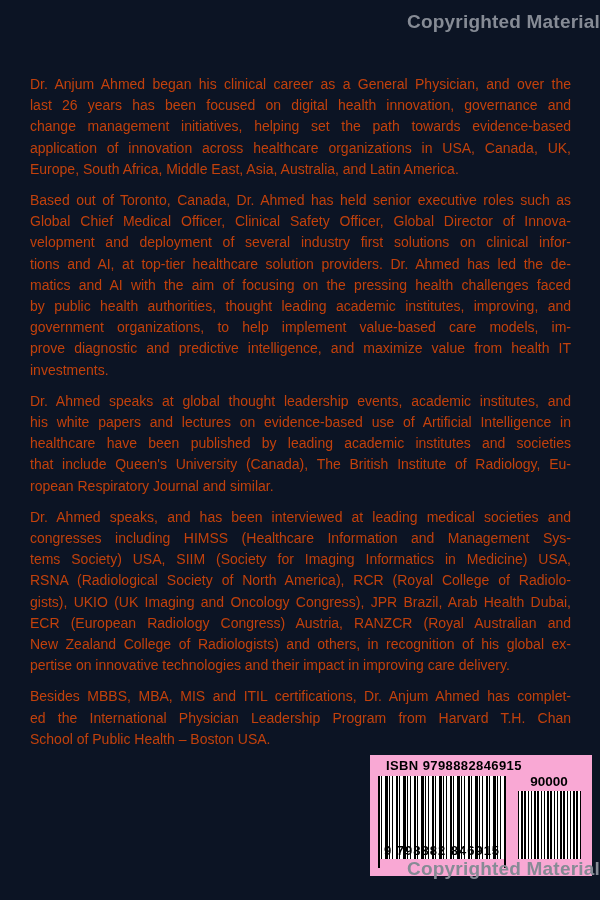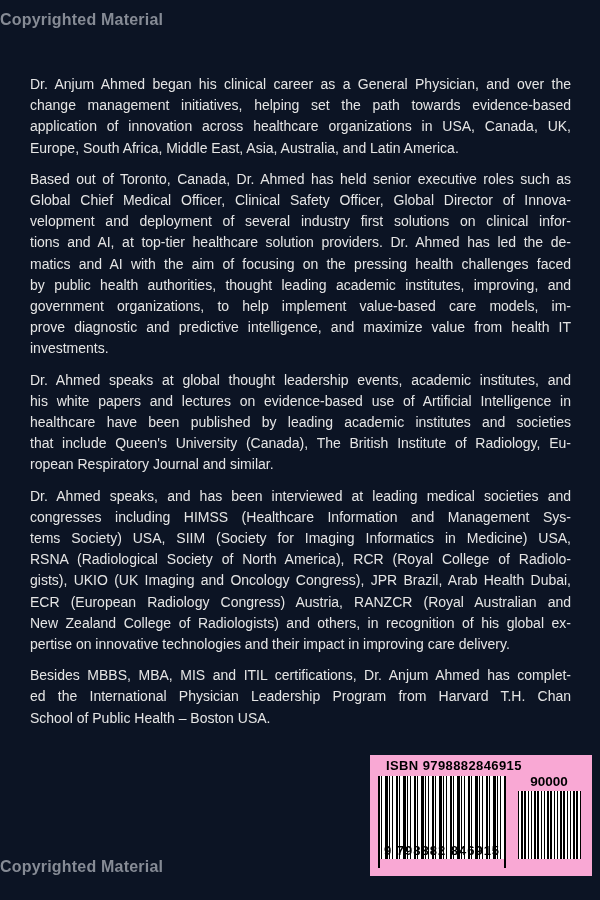--- a/index.html
+++ b/index.html
@@ -4,29 +4,29 @@
 <style>
   html,body{margin:0;padding:0}
   body{
     width:600px;height:900px;
     background:#0c1424;
     font-family:"Liberation Sans",sans-serif;
     position:relative;overflow:hidden;
   }
   .copyright{
     position:absolute;left:0;width:600px;
-    text-align:left;
-    color:#868b95;font-size:16px;font-weight:600;
+    text-align:right;
+    color:#868b95;font-size:19px;font-weight:600;
     letter-spacing:.2px;
   }
   .copyright.top{top:11px}
   .copyright.bottom{top:858px}
   .bio{
     position:absolute;left:30px;top:74px;width:541px;
-    color:#e5e5e5;font-size:14px;line-height:21.2px;
+    color:#c2410c;font-size:14px;line-height:21.2px;
   }
   .paragraph{margin:0 0 10px 0}
   .line{
     text-align:justify;text-align-last:justify;
     white-space:nowrap;overflow:hidden;
   }
   .line.last{text-align:right;text-align-last:left}
   .barcode-box{
     position:absolute;left:370px;top:755px;width:222px;height:121px;
     background:#f9a8d4;
@@ -64,20 +64,21 @@
   }
 </style>
 </head>
 <body>
 
 <div class="copyright top">Copyrighted Material</div>
 
 <div class="bio" id="bio">
     <div class="paragraph">
       <div class="line">Dr. Anjum Ahmed began his clinical career as a General Physician, and over the</div>
+      <div class="line">last 26 years has been focused on digital health innovation, governance and</div>
       <div class="line">change management initiatives, helping set the path towards evidence-based</div>
       <div class="line">application of innovation across healthcare organizations in USA, Canada, UK,</div>
       <div class="line last">Europe, South Africa, Middle East, Asia, Australia, and Latin America.</div>
     </div>
     <div class="paragraph">
       <div class="line">Based out of Toronto, Canada, Dr. Ahmed has held senior executive roles such as</div>
       <div class="line">Global Chief Medical Officer, Clinical Safety Officer, Global Director of Innova-</div>
       <div class="line">velopment and deployment of several industry first solutions on clinical infor-</div>
       <div class="line">tions and AI, at top-tier healthcare solution providers. Dr. Ahmed has led the de-</div>
       <div class="line">matics and AI with the aim of focusing on the pressing health challenges faced</div>

